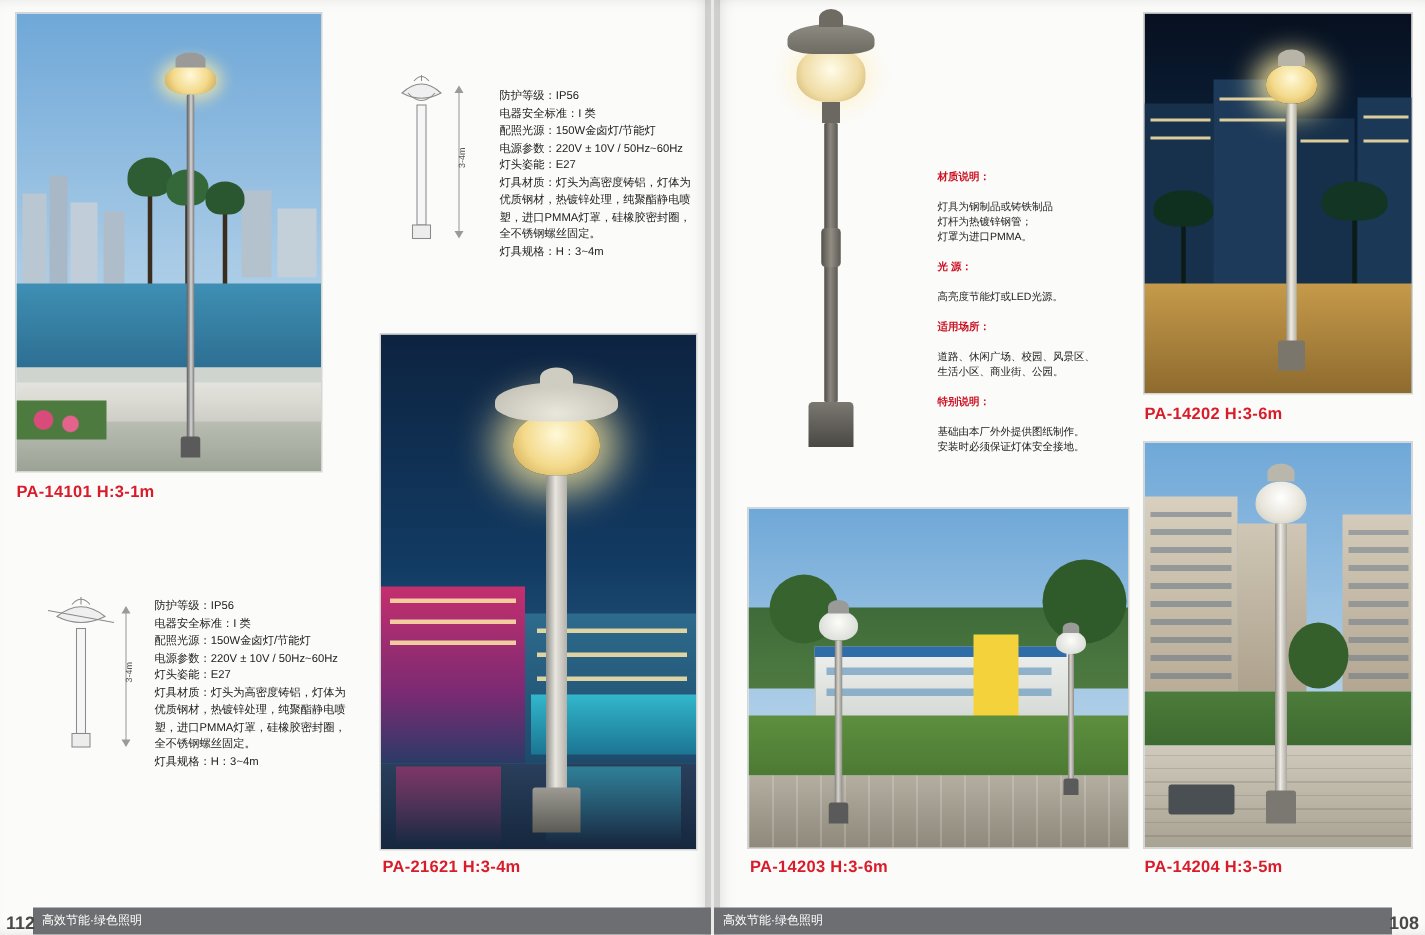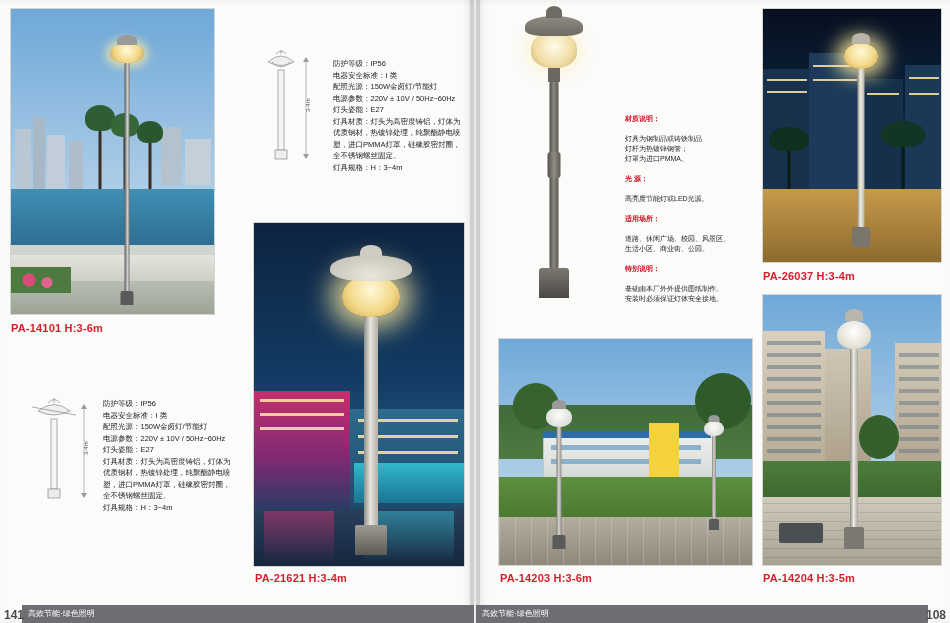--- a/index.html
+++ b/index.html
@@ -169,21 +169,21 @@
 
     <div style="position:absolute; left:0; top:258px; width:60px; height:26px; background:radial-gradient(circle at 30% 50%, #d94b7a 0 6px, transparent 7px), radial-gradient(circle at 60% 60%, #e2638c 0 5px, transparent 6px), #4d7a3f;"></div>
 
     <div class="lamp" style="left:96px; top:24px; width:40px; height:272px;">
       <div class="head" style="top:10px; width:34px; height:20px;"></div>
       <div class="cap" style="top:2px; width:20px; height:10px;"></div>
       <div class="pole" style="top:30px; width:5px; height:238px;"></div>
       <div class="base" style="top:258px; width:13px; height:14px;"></div>
     </div>
   </div>
-  <div class="caption" style="left:11px; top:322px;">PA-14101 H:3-6m</div>
+  <div class="caption" style="left:11px; top:322px;">PA-14101 H:3-1m</div>
 
   <div class="drawing" style="left:248px; top:40px; width:66px; height:130px;">
     <svg width="66" height="130" viewBox="0 0 66 130">
       <g stroke="#8b8b8b" fill="none" stroke-width="0.7">
         <path d="M20 22 q13 -12 26 0 q-13 7 -26 0 z" fill="#efefef"></path>
         <path d="M28 14 q5 -6 10 0"></path>
         <line x1="33" y1="10" x2="33" y2="14"></line>
         <path d="M24 22 q9 10 18 0"></path>
         <line x1="33" y1="30" x2="33" y2="110"></line>
         <rect x="30" y="30" width="6" height="80" fill="#f6f6f6"></rect>
@@ -308,21 +308,21 @@
 
     <div class="band" style="top:180px; height:74px; background:linear-gradient(to bottom,#c59a4a,#8d6a2e);"></div>
 
     <div class="lamp" style="left:68px; top:20px; width:60px; height:220px;">
       <div class="head" style="top:14px; width:34px; height:26px; box-shadow:0 0 18px 8px rgba(255,236,160,.85);"></div>
       <div class="cap" style="top:4px; width:18px; height:11px; background:#b8b4a8;"></div>
       <div class="pole" style="top:40px; width:7px; height:160px; background:linear-gradient(to right,#9a968b,#efece2 45%,#b4b0a5);"></div>
       <div class="base" style="top:198px; width:18px; height:20px; background:#7a766c;"></div>
     </div>
   </div>
-  <div class="caption" style="left:763px; top:270px;">PA-26037 H:3-4m</div>
+  <div class="caption" style="left:763px; top:270px;">PA-14202 H:3-6m</div>
 
   <div class="photo" style="left:498px; top:338px; width:255px; height:228px;">
     <div style="position:absolute;inset:0;" class="sky-day"></div>
 
     <div style="position:absolute; left:0; top:66px; width:255px; height:54px; background:linear-gradient(to bottom,#3f6b3a,#4e7a41);"></div>
     <div class="tree" style="left:14px; top:44px; width:46px; height:60px;">
       <div class="crown" style="top:0; width:46px; height:46px; background:#37632f;"></div>
     </div>
     <div class="tree" style="left:196px; top:34px; width:56px; height:74px;">
       <div class="crown" style="top:0; width:56px; height:56px; background:#2f5a2a;"></div>
@@ -380,15 +380,15 @@
     </div>
   </div>
   <div class="caption" style="left:763px; top:572px;">PA-14204 H:3-5m</div>
 
   <div class="footer-bar" style="left:22px; width:452px;">
     <span style="padding-left:6px;">高效节能·绿色照明</span>
   </div>
   <div class="footer-bar" style="left:476px; width:452px;">
     <span style="padding-left:6px;">高效节能·绿色照明</span>
   </div>
-  <div class="folio" style="left:4px;">141</div>
+  <div class="folio" style="left:4px;">112</div>
   <div class="folio" style="right:4px;">108</div>
 </div>
 
 </body></html>

